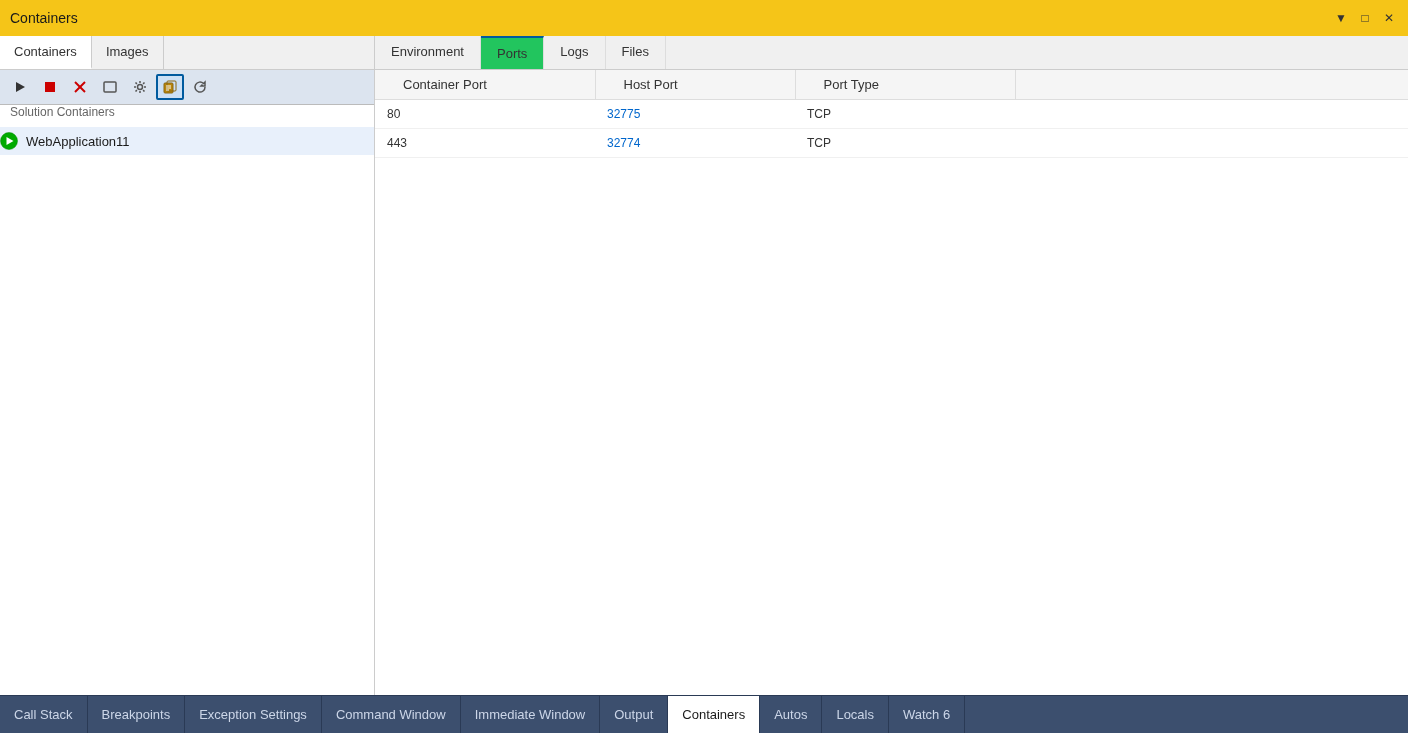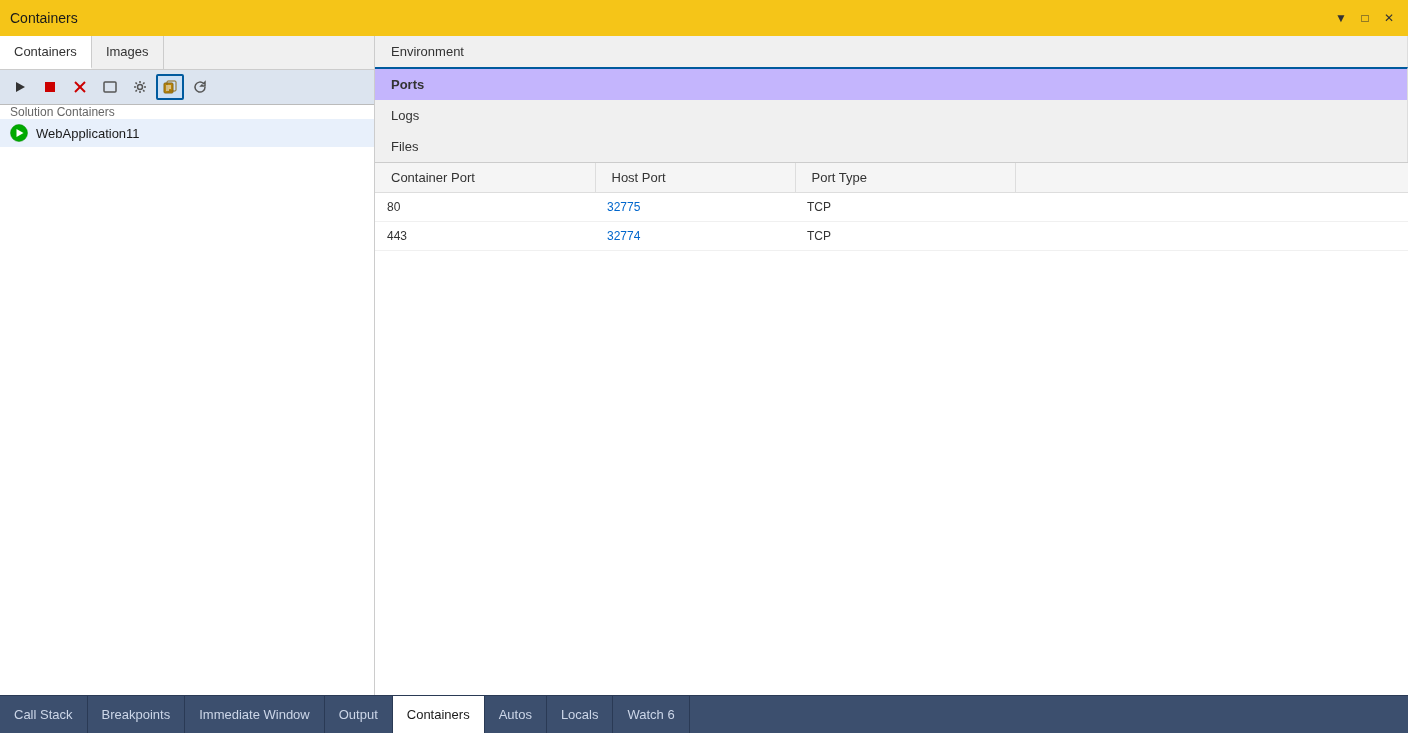--- a/index.html
+++ b/index.html
@@ -116,24 +116,25 @@
       padding: 0 10px;
       color: #666;
       font-size: 12px;
       background: #fff;
     }
 
     
     .list-item {
       display: flex;
       align-items: center;
-      padding: 5px 10px;
+      padding: 5px 0;
       gap: 8px;
       cursor: pointer;
       background: #e8f0fb;
+      margin-top: 8px;
     }
     .list-item-label {
       font-size: 13px;
       color: #1a1a1a;
     }
 
     
     .right-panel {
       flex: 1;
       display: flex;
@@ -141,47 +142,46 @@
       background: #fff;
       overflow: hidden;
     }
 
     
     .content-tabs {
       display: flex;
       border-bottom: 1px solid #ccc;
       background: #f0f0f0;
       flex-shrink: 0;
-      flex-direction: column;
     }
     .content-tab {
       padding: 8px 16px;
       cursor: pointer;
       font-size: 13px;
       color: #333;
       border-right: 1px solid #ddd;
     }
     .content-tab.active {
-      background: #c4b5fd;
+      background: #22c55e;
       border-top: 2px solid #005a9e;
-      font-weight: 700;
+      font-weight: 400;
     }
 
     
     .data-table {
       width: 100%;
       border-collapse: collapse;
     }
     .data-table thead tr {
       background: #f5f5f5;
       border-bottom: 1px solid #ddd;
     }
     .data-table th {
       text-align: left;
-      padding: 7px 16px;
+      padding: 7px 28px;
       font-weight: normal;
       color: #333;
       font-size: 13px;
       border-right: 1px solid #ddd;
     }
     .data-table td {
       padding: 7px 12px;
       font-size: 12px;
       color: #333;
       border-bottom: 1px solid #f0f0f0;
@@ -345,19 +345,21 @@
           </tbody>
       </table>
     </div>
 
   </div>
 </div>
 
 <div class="bottom-tabs" id="bottom-tabs">
 <div class="bottom-tab">Call Stack</div>
     <div class="bottom-tab">Breakpoints</div>
+    <div class="bottom-tab">Exception Settings</div>
+    <div class="bottom-tab">Command Window</div>
     <div class="bottom-tab">Immediate Window</div>
     <div class="bottom-tab">Output</div>
     <div class="bottom-tab active">Containers</div>
     <div class="bottom-tab">Autos</div>
     <div class="bottom-tab">Locals</div>
     <div class="bottom-tab">Watch 6</div>
   </div>
 
 </body></html>

